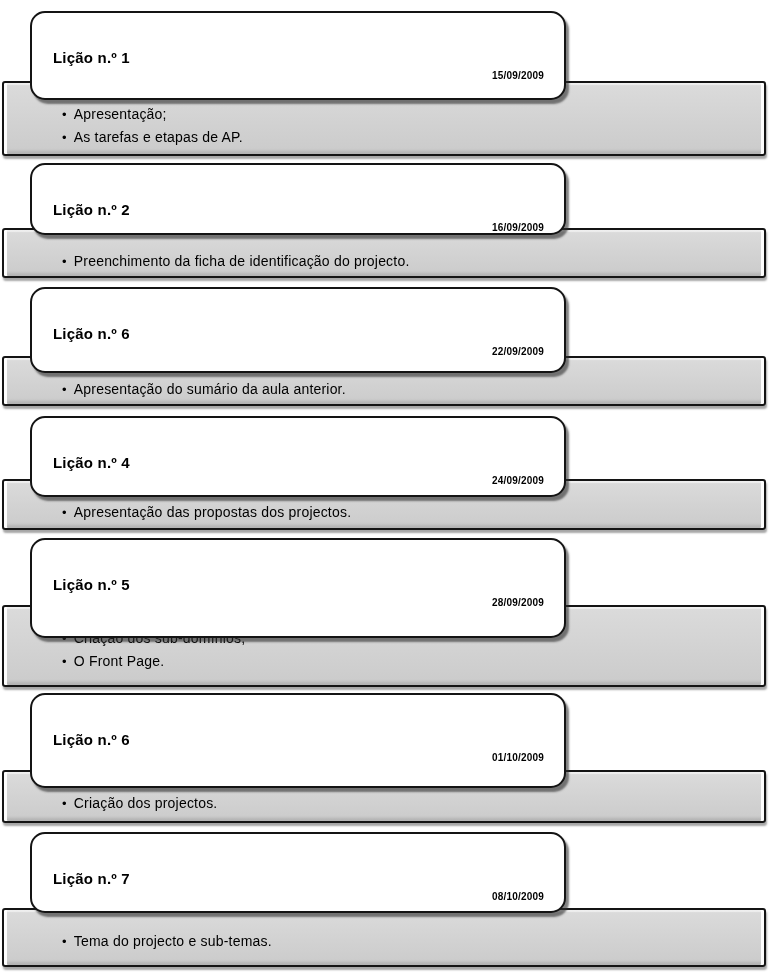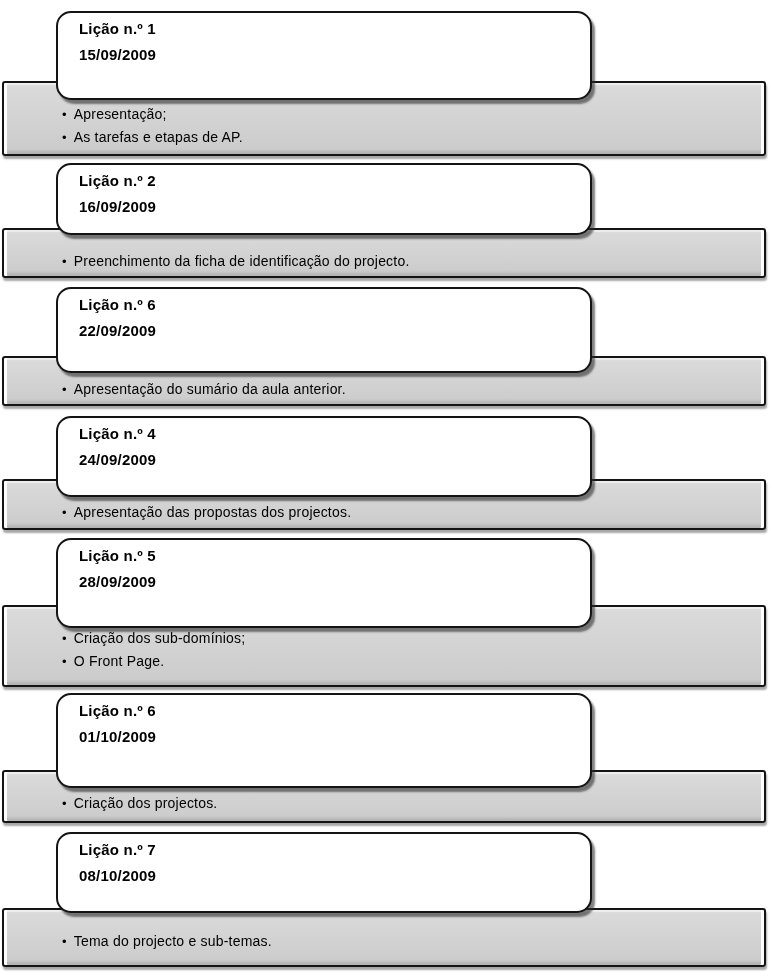--- a/index.html
+++ b/index.html
@@ -31,38 +31,38 @@
   .bullet-line{
     font-size:14px;
     line-height:23px;
     white-space:nowrap;
     letter-spacing:0.2px;
   }
   .dot{display:inline-block;margin-right:7px;font-size:13px;}
   
   .card{
     position:absolute;
-    left:56px;width:536px;
+    left:30px;width:536px;
     box-sizing:border-box;
     background:#ffffff;
     border:2px solid #141414;
     border-radius:15px;
     box-shadow:3px 4px 2px rgba(45,45,45,0.6);
-    padding:7px 20px 0 21px;
+    padding:36px 20px 0 21px;
     z-index:2;
   }
   .card-title{font-weight:bold;font-size:15px;line-height:18px;letter-spacing:0.2px;}
-  .card-date{font-weight:bold;font-size:15px;line-height:18px;margin-top:8px;letter-spacing:0.2px;}
+  .card-date{font-weight:bold;font-size:10px;line-height:18px;letter-spacing:0.2px;text-align:right;}
 
   
   .s1 .card{top:11px;height:89px}   .s1 .bar{top:81px;height:75px}
   .s2 .card{top:163px;height:72px}  .s2 .bar{top:228px;height:50px}
   .s3 .card{top:287px;height:86px}  .s3 .bar{top:356px;height:50px}
   .s4 .card{top:416px;height:81px}  .s4 .bar{top:479px;height:51px}
-  .s5 .card{top:538px;height:90px}  .s5 .bar{top:605px;height:82px}
+  .s5 .card{top:538px;height:100px}  .s5 .bar{top:605px;height:82px}
   .s6 .card{top:693px;height:95px}  .s6 .bar{top:770px;height:53px}
   .s7 .card{top:832px;height:81px}  .s7 .bar{top:908px;height:59px}
 </style>
 </head>
 <body>
 
 <div class="canvas">
 
   <div class="section s1">
     <div class="bar">

